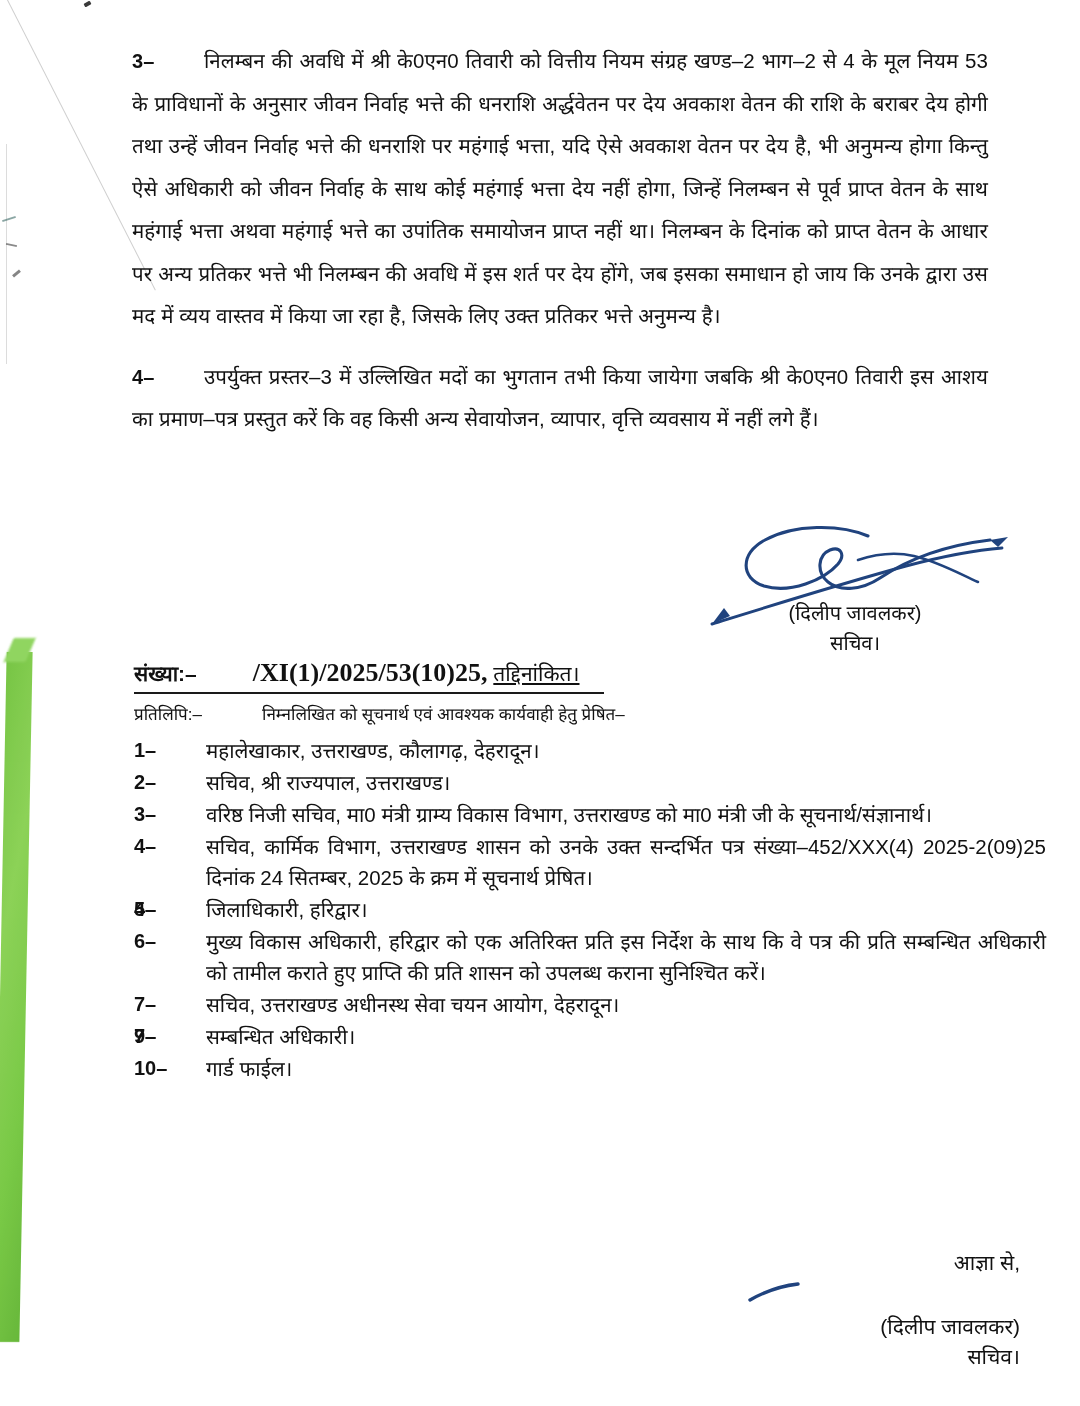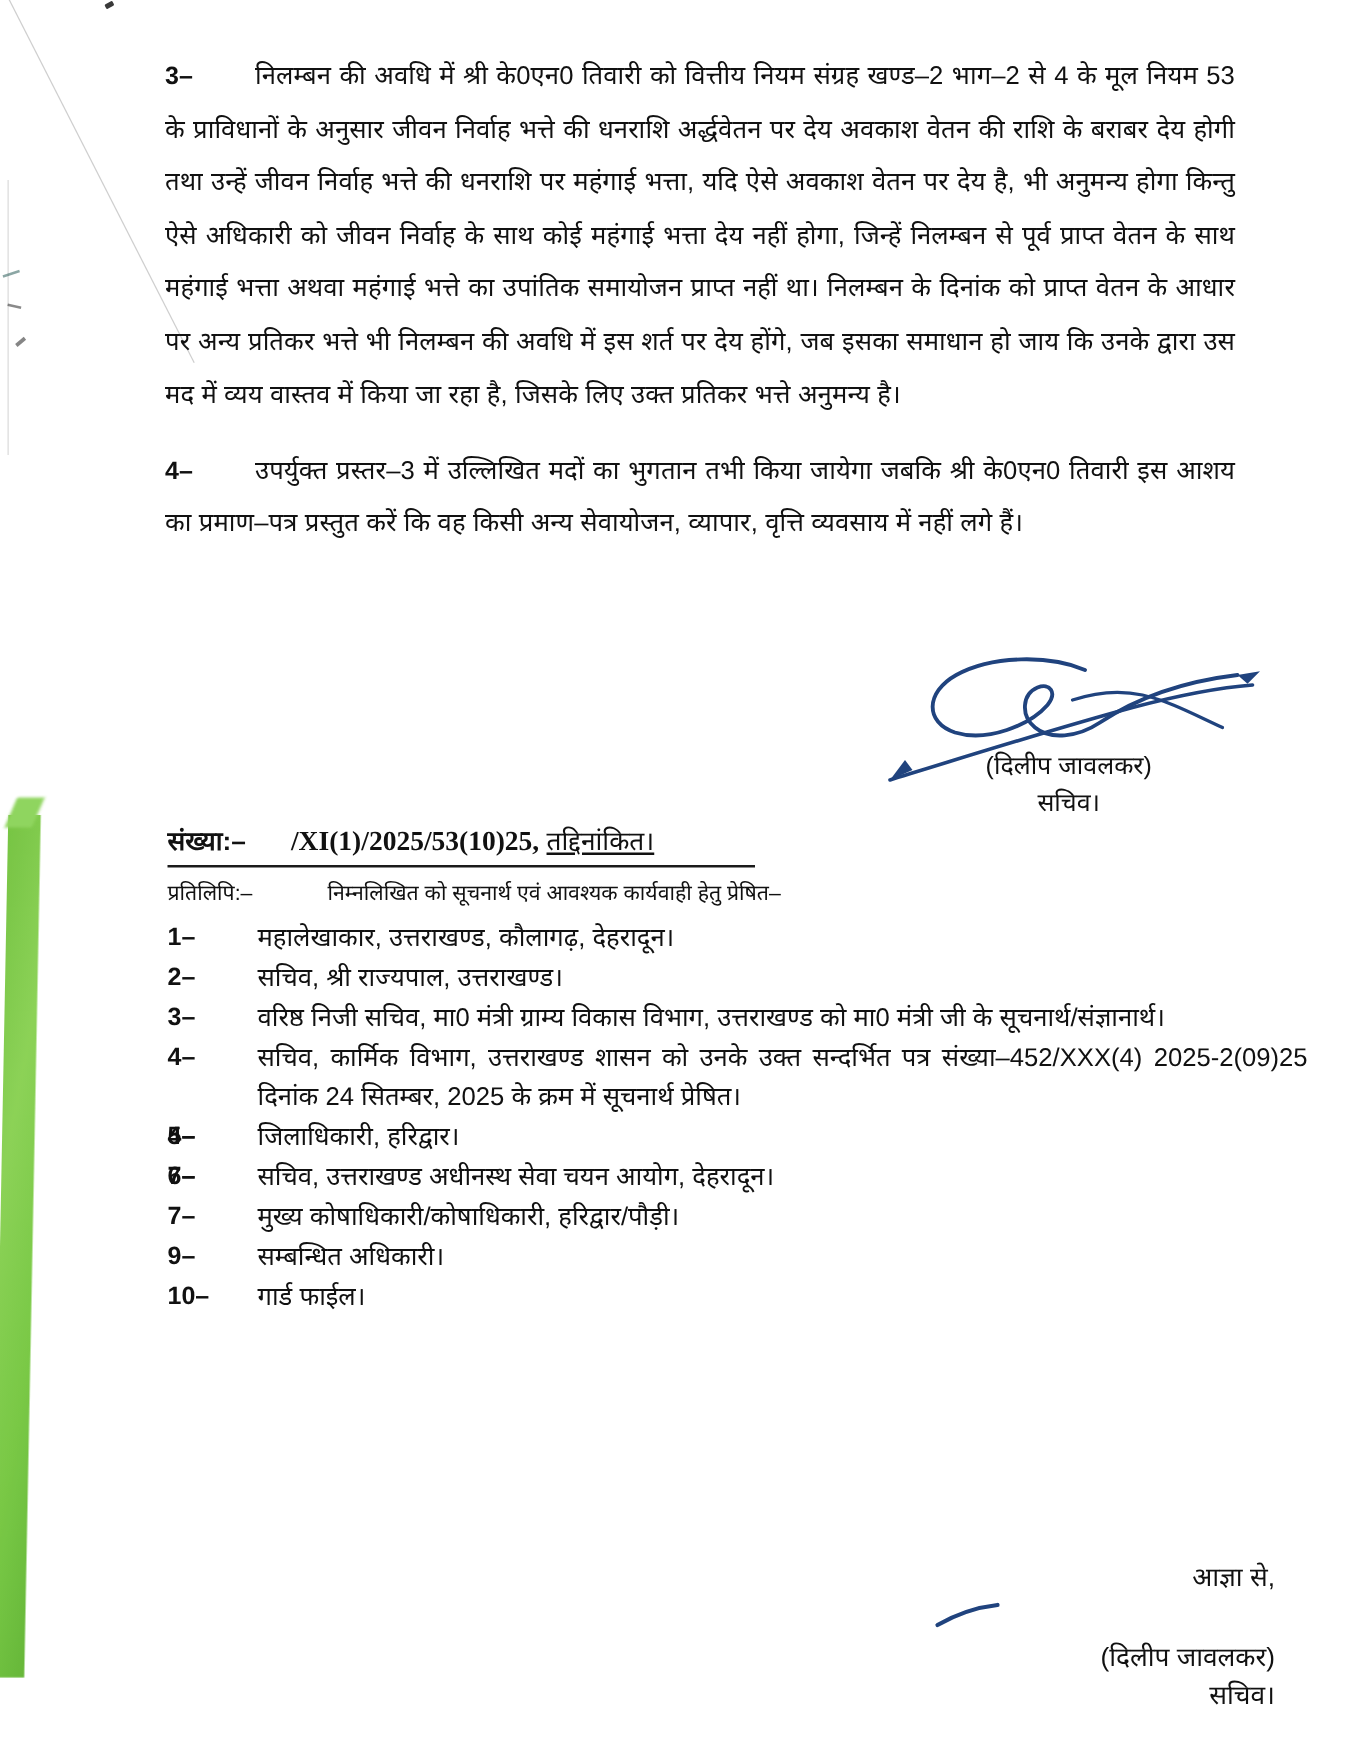--- a/index.html
+++ b/index.html
@@ -153,22 +153,22 @@
     line-height: 30px;
     white-space: nowrap;
     padding-bottom: 3px;
     border-bottom: 2px solid #1a1a1a;
     width: 470px;
   }
   .ref-line .ref-label { font-weight: 700; }
   .ref-line .ref-no {
     font-family: "Liberation Serif", "DejaVu Serif", serif;
     font-weight: 700;
-    font-size: 22px;
-    margin-left: 36px;
+    font-size: 26px;
+    margin-left: 56px;
   }
   .ref-line .ref-tail { font-weight: 500; text-decoration: underline; }
 
   .copy-head {
     margin-top: 5px;
     font-size: 17px;
     line-height: 32px;
     white-space: nowrap;
   }
   .copy-head .ch-label { display: inline-block; width: 128px; }
@@ -293,28 +293,28 @@
       </li>
       <li class="wide">
         <span class="li-num">4–</span>
       </li>
       <li>
         <span class="li-num">5–</span>
         <span>जिलाधिकारी, हरिद्वार।</span>
       </li>
       <li class="wide">
         <span class="li-num">6–</span>
+        <span>मुख्य विकास अधिकारी, हरिद्वार को एक अतिरिक्त प्रति इस निर्देश के साथ कि वे पत्र की प्रति सम्बन्धित अधिकारी को तामील कराते हुए प्राप्ति की प्रति शासन को उपलब्ध कराना सुनिश्चित करें।</span>
       </li>
       <li>
         <span class="li-num">7–</span>
         <span>सचिव, उत्तराखण्ड अधीनस्थ सेवा चयन आयोग, देहरादून।</span>
       </li>
       <li>
         <span class="li-num">7–</span>
-        <span>मुख्य कोषाधिकारी/कोषाधिकारी, हरिद्वार/पौड़ी।</span>
       </li>
       <li>
         <span class="li-num">9–</span>
         <span>सम्बन्धित अधिकारी।</span>
       </li>
       <li>
         <span class="li-num">10–</span>
         <span>गार्ड फाईल।</span>
       </li>
     </ul>

